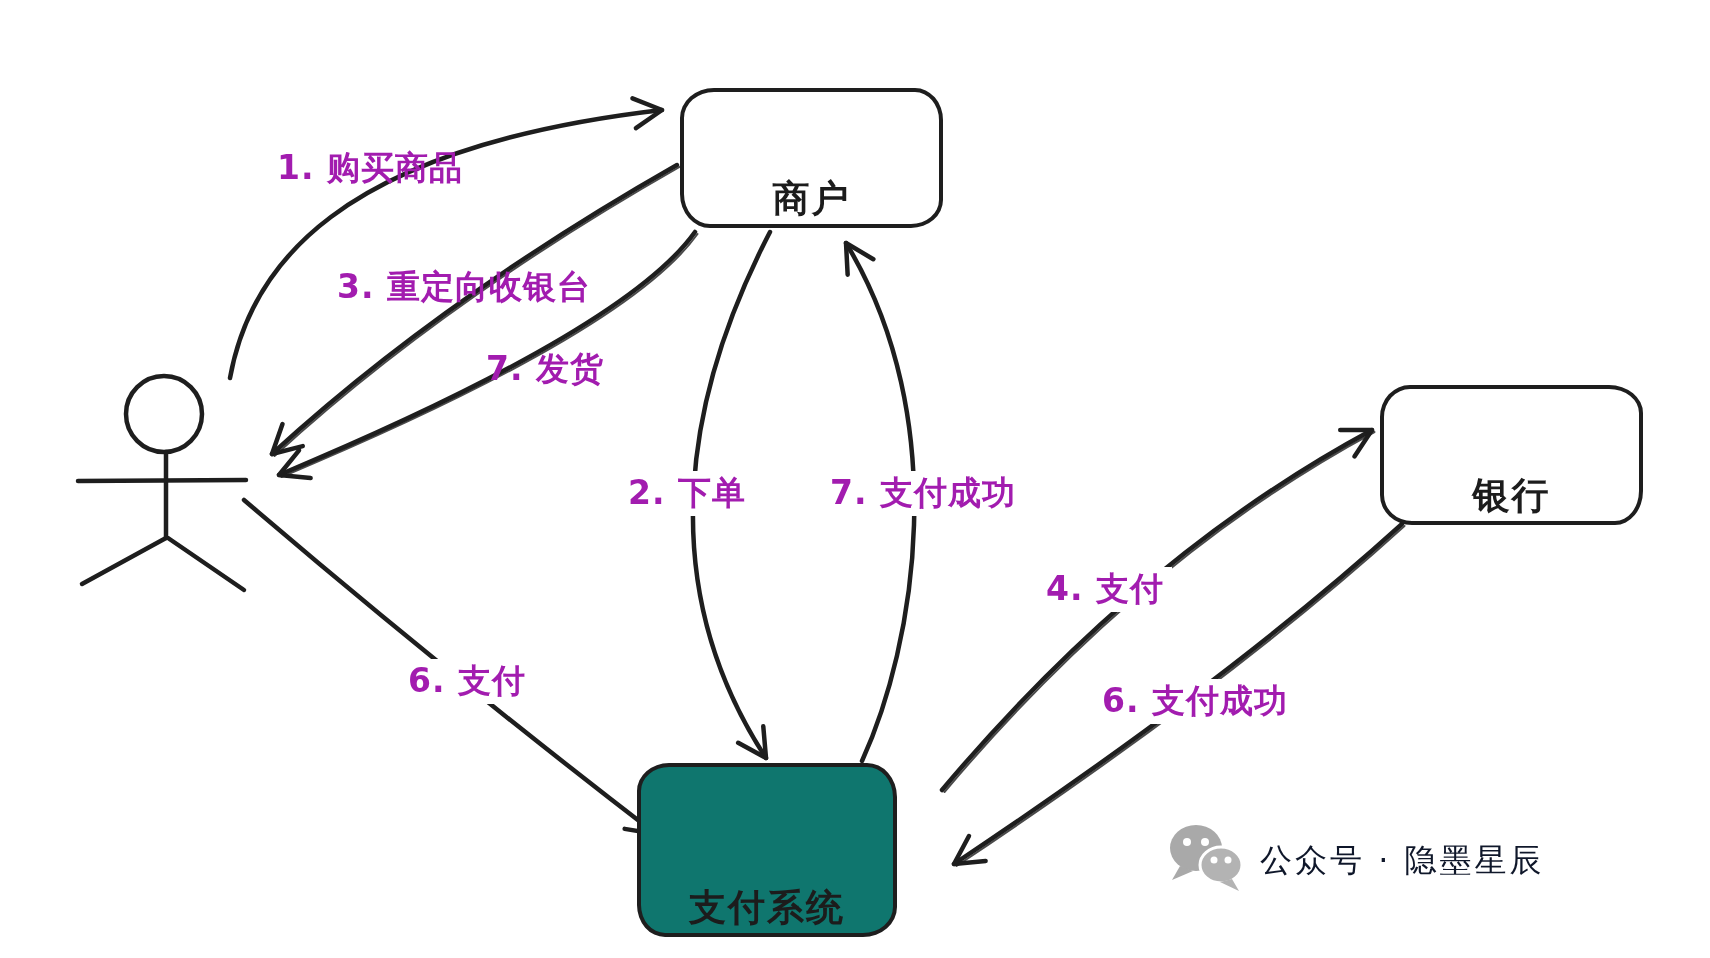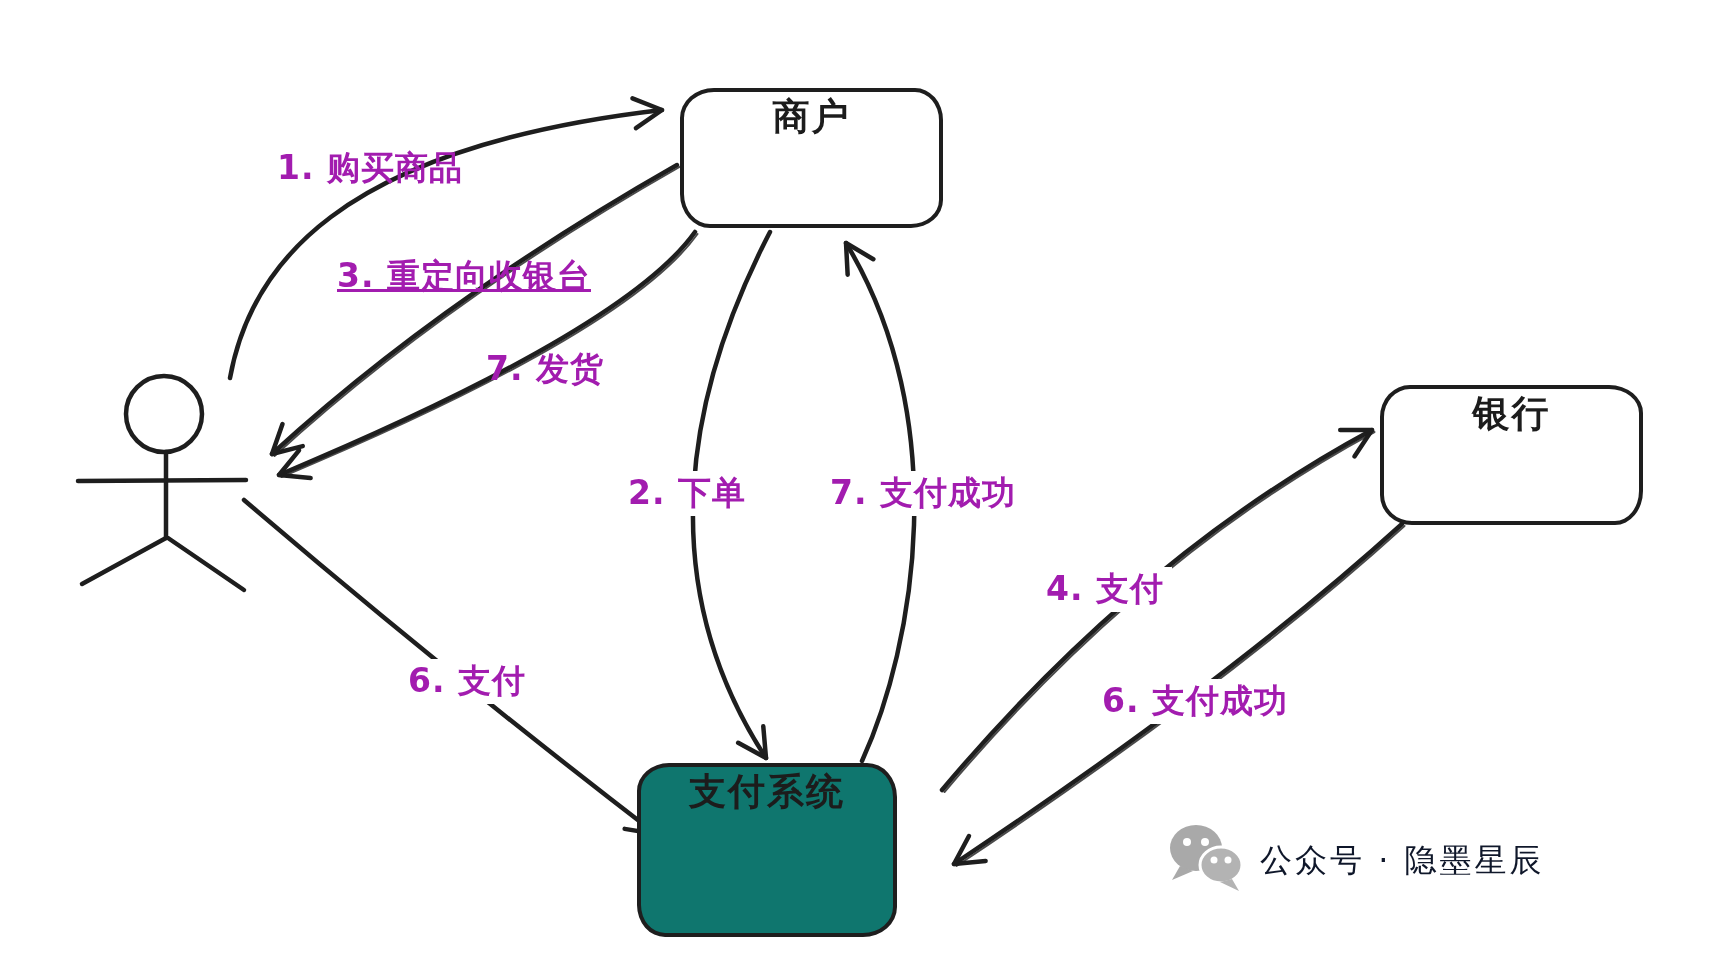--- a/index.html
+++ b/index.html
@@ -2,35 +2,35 @@
 <html><head>
 <meta charset="utf-8">
 <style>
   html,body{margin:0;padding:0;background:#ffffff;}
   .stage{
     position:relative;width:1710px;height:958px;background:#ffffff;overflow:hidden;
     font-family:"DejaVu Sans",sans-serif;
   }
   .stage svg.strokes{position:absolute;left:0;top:0;width:1710px;height:958px;}
   .node{
-    position:absolute;display:flex;align-items:flex-start;justify-content:center;
+    position:absolute;display:flex;align-items:flex-end;justify-content:center;
     border:4px solid #1e1e1e;background:#ffffff;box-sizing:border-box;
     font-size:37px;font-weight:600;color:#1c1c1c;letter-spacing:2px;
   }
   .node-merchant{left:680px;top:88px;width:263px;height:140px;border-radius:34px 28px 32px 30px / 30px 32px 28px 34px;}
   .node-bank{left:1380px;top:385px;width:263px;height:140px;border-radius:30px 34px 28px 32px / 32px 28px 34px 30px;}
   .node-payment{left:637px;top:763px;width:260px;height:174px;background:#0f766e;border-radius:32px 30px 34px 28px / 28px 34px 30px 32px;}
   .edge-label{
     position:absolute;font-size:33px;font-weight:700;color:#a21caf;
     white-space:nowrap;line-height:1.18;letter-spacing:1px;
   }
   .edge-label.gap{background:#ffffff;padding:3px 8px;margin:-3px -8px;}
   .lbl-buy{left:277px;top:149px;}
   .lbl-order{left:628px;top:474px;}
-  .lbl-redirect{left:337px;top:257px;text-decoration:underline;}
+  .lbl-redirect{left:337px;top:268px;}
   .lbl-pay-user{left:408px;top:662px;}
   .lbl-pay-bank{left:1046px;top:570px;}
   .lbl-pay-success-bank{left:1102px;top:682px;}
   .lbl-pay-success-merchant{left:830px;top:474px;}
   .lbl-ship{left:486px;top:350px;}
   .watermark{
     position:absolute;left:1166px;top:822px;display:flex;align-items:center;gap:14px;
   }
   .watermark-text{
     font-size:32px;font-weight:500;color:#0f172a;letter-spacing:3px;white-space:nowrap;

